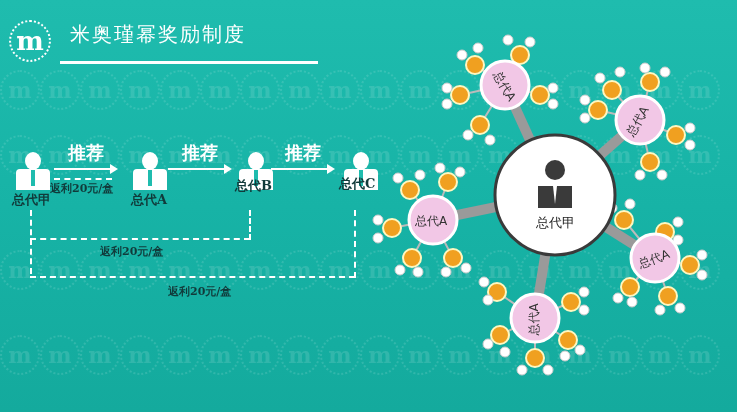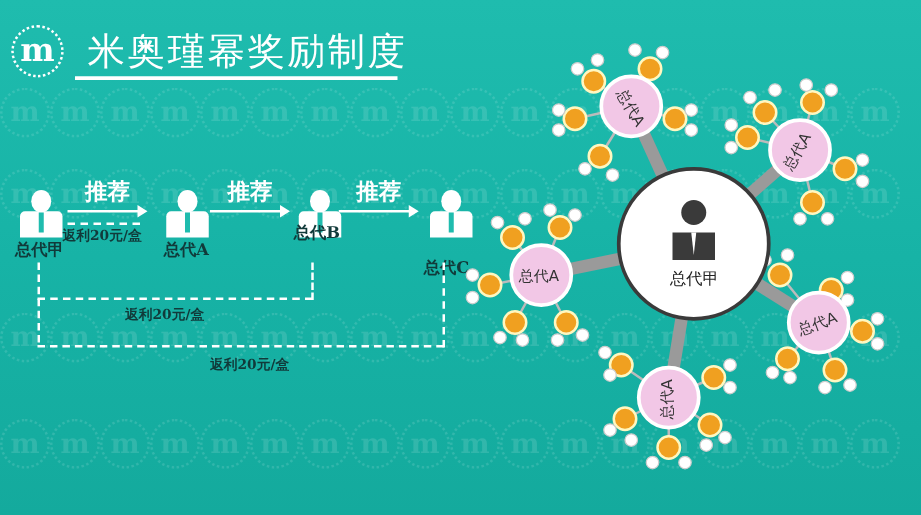--- a/index.html
+++ b/index.html
@@ -4,21 +4,21 @@
 <style>
   html,body{margin:0;padding:0;}
   body{width:737px;height:412px;overflow:hidden;position:relative;
     background:linear-gradient(180deg,#1fbcae 0%,#17b3a6 50%,#14aa9d 100%);
     font-family:"DejaVu Sans",sans-serif;}
   .wm-row{position:absolute;left:0;width:737px;height:40px;display:flex;gap:0;opacity:.12;}
   .wm{width:40px;height:40px;margin-right:0;border-radius:50%;border:2px dotted #fff;box-sizing:border-box;
     color:#fff;font:bold 22px "DejaVu Serif",serif;display:flex;align-items:center;justify-content:center;flex:0 0 40px;}
   .logo{position:absolute;left:9px;top:20px;width:42px;height:42px;border-radius:50%;border:2px dotted #fff;box-sizing:border-box;
     display:flex;align-items:center;justify-content:center;color:#fff;font:bold 26px "DejaVu Serif",serif;}
-  .title{position:absolute;left:70px;top:21px;color:#fff;font-size:30px;letter-spacing:2px;}
+  .title{position:absolute;left:70px;top:21px;color:#fff;font-size:20px;letter-spacing:2px;}
   .title-line{position:absolute;left:60px;top:61px;width:258px;height:3px;background:#fff;}
   .person{position:absolute;width:34px;height:38px;}
   .person .head{position:absolute;left:9px;top:0;width:16px;height:18px;border-radius:50%;background:#fff;}
   .person .body{position:absolute;left:0;top:17px;width:34px;height:21px;background:#fff;border-radius:4px 4px 0 0;}
   .person .tie{position:absolute;left:15px;top:18px;width:4px;height:16px;background:#1fbcae;}
   .plabel{position:absolute;font-size:13px;font-weight:bold;color:#113a3a;font-family:"DejaVu Serif",serif;}
   .rec{position:absolute;color:#fff;font-size:18px;font-weight:bold;}
   .arrow{position:absolute;height:2px;background:#fff;}
   .arrow:after{content:"";position:absolute;right:-2px;top:-4px;border-left:8px solid #fff;border-top:5px solid transparent;border-bottom:5px solid transparent;}
   .dash-h{position:absolute;height:0;border-top:2px dashed #fff;}
@@ -139,21 +139,21 @@
     <div class="body"></div>
     <div class="tie"></div>
   </div>
 <div class="plabel" style="left:235px;top:177px">总代B</div>
 
 <div class="person" style="left:344px;top:152px">
     <div class="head"></div>
     <div class="body"></div>
     <div class="tie"></div>
   </div>
-<div class="plabel" style="left:339px;top:205px">总代C</div>
+<div class="plabel" style="left:339px;top:175px">总代C</div>
 
 <div class="rec" style="left:68px;top:141px">推荐</div>
 <div class="rec" style="left:182px;top:141px">推荐</div>
 <div class="rec" style="left:285px;top:141px">推荐</div>
 
 <div class="arrow" style="left:54px;top:168px;width:62px"></div>
 <div class="arrow" style="left:168px;top:168px;width:62px"></div>
 <div class="arrow" style="left:271px;top:168px;width:62px"></div>
 
 <div class="dash-h" style="left:54px;top:178px;width:58px"></div>

